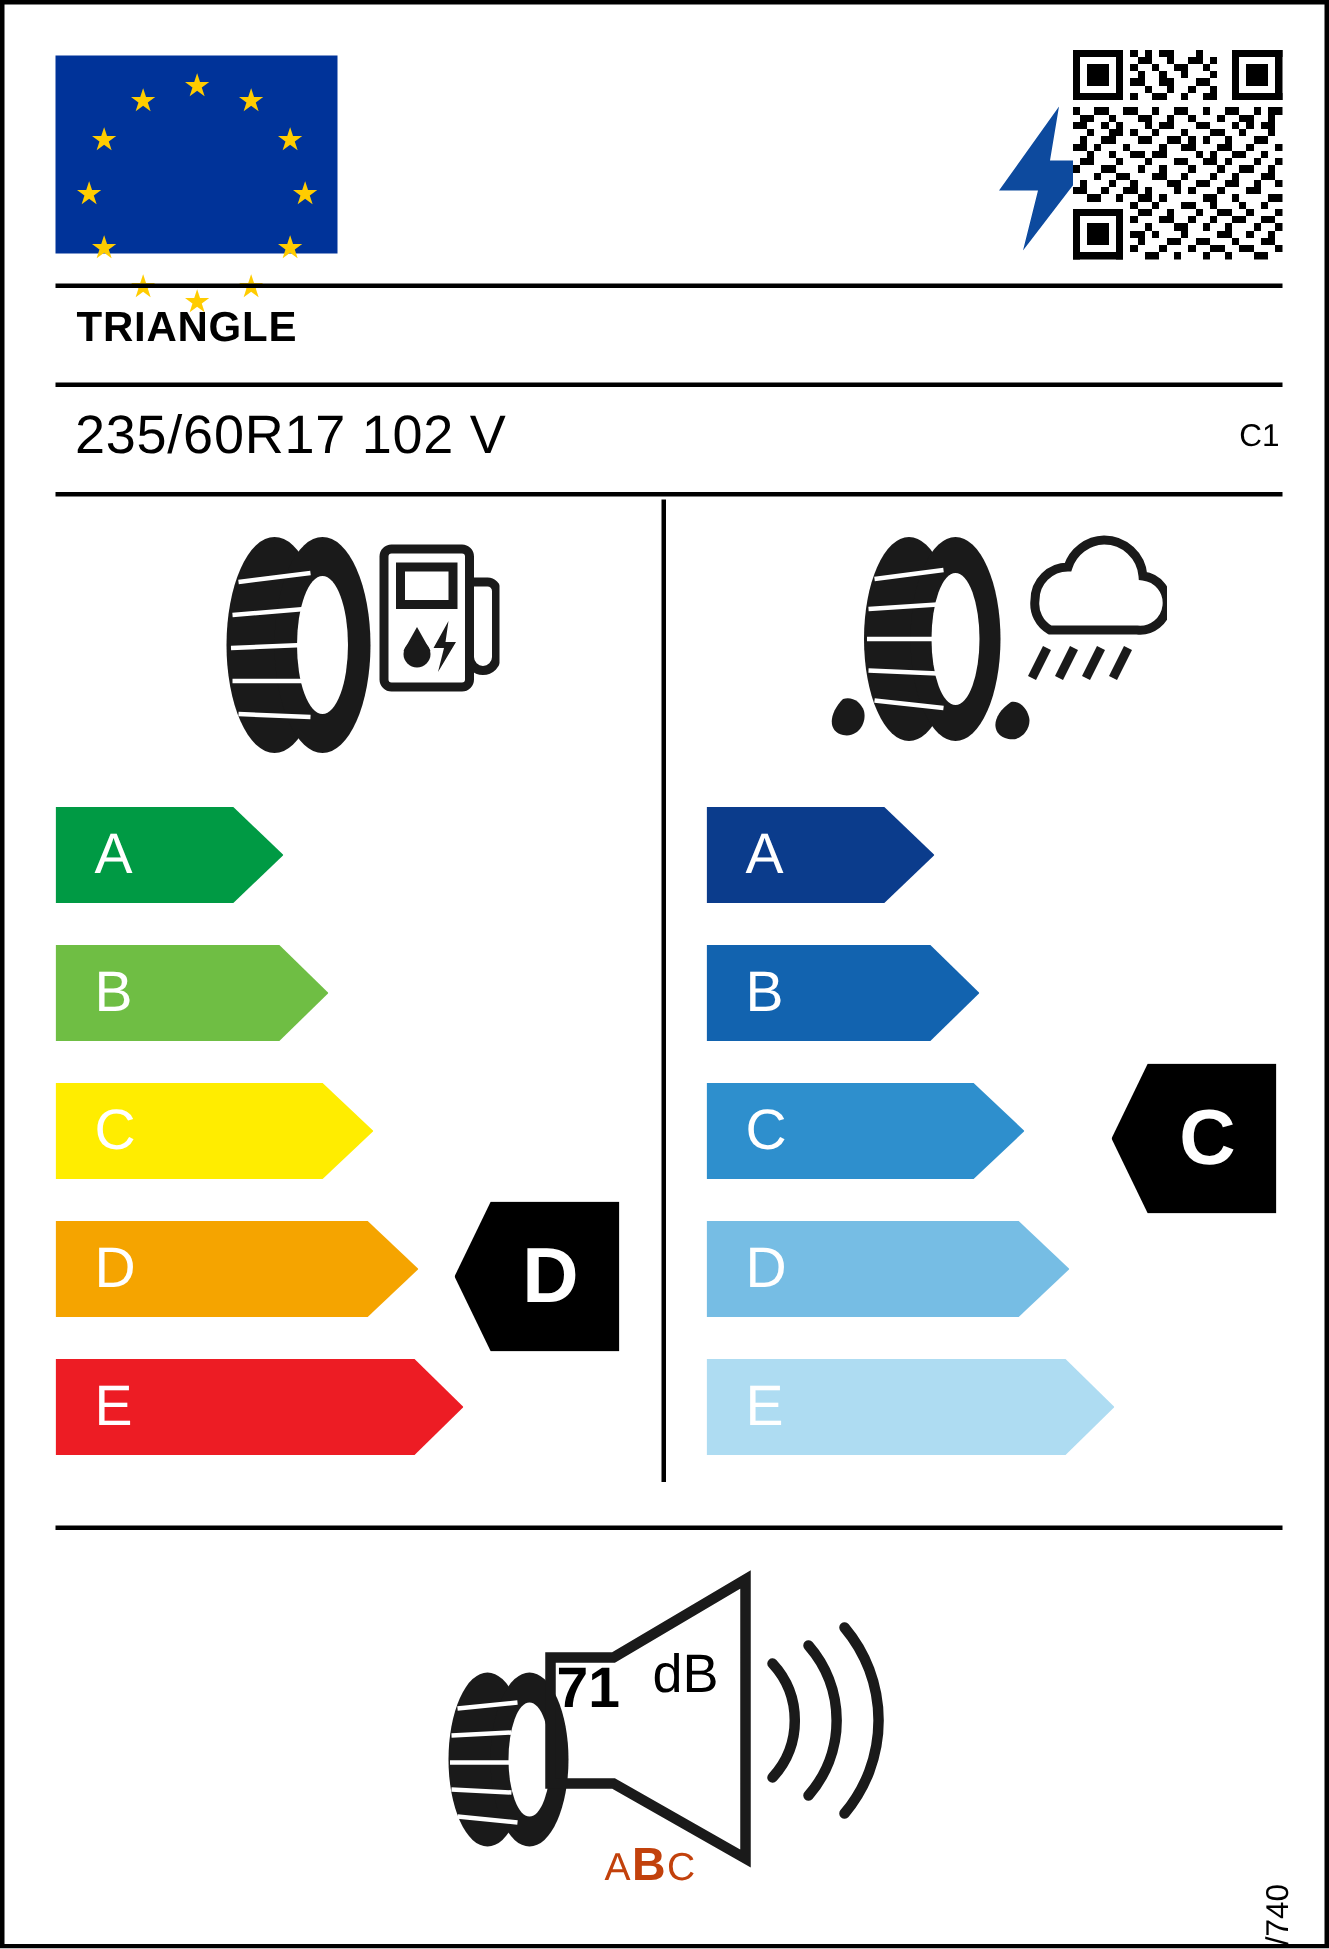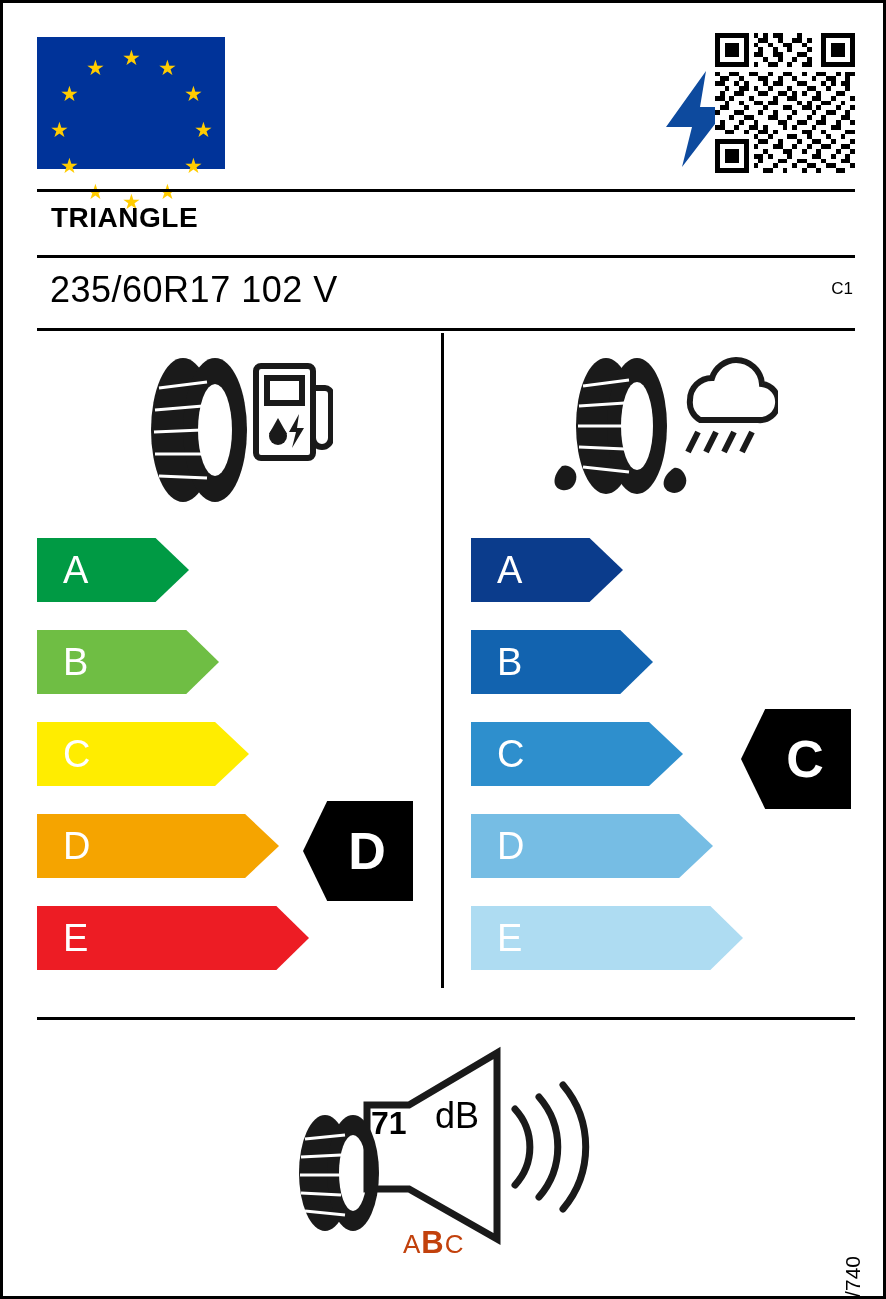--- a/index.html
+++ b/index.html
@@ -116,21 +116,21 @@
     left: 13px;
     top: 4px;
     font-size: 36px;
     color: #000;
     letter-spacing: 0.5px;
   }
   .tyre-class {
     position: absolute;
     right: 2px;
     top: 14px;
-    font-size: 17px;
+    font-size: 21px;
     color: #000;
   }
 
   
   .grade {
     position: absolute;
     height: 64px;
     display: flex;
     align-items: center;
   }
@@ -168,21 +168,21 @@
     position: absolute;
     left: 280px;
     top: 1040px;
     width: 320px;
     height: 220px;
   }
   .noise-value {
     position: absolute;
     left: 88px;
     top: 62px;
-    font-size: 32px;
+    font-size: 38px;
     font-weight: bold;
     color: #000;
   }
   .noise-unit {
     position: absolute;
     left: 152px;
     top: 52px;
     font-size: 36px;
     color: #000;
   }

